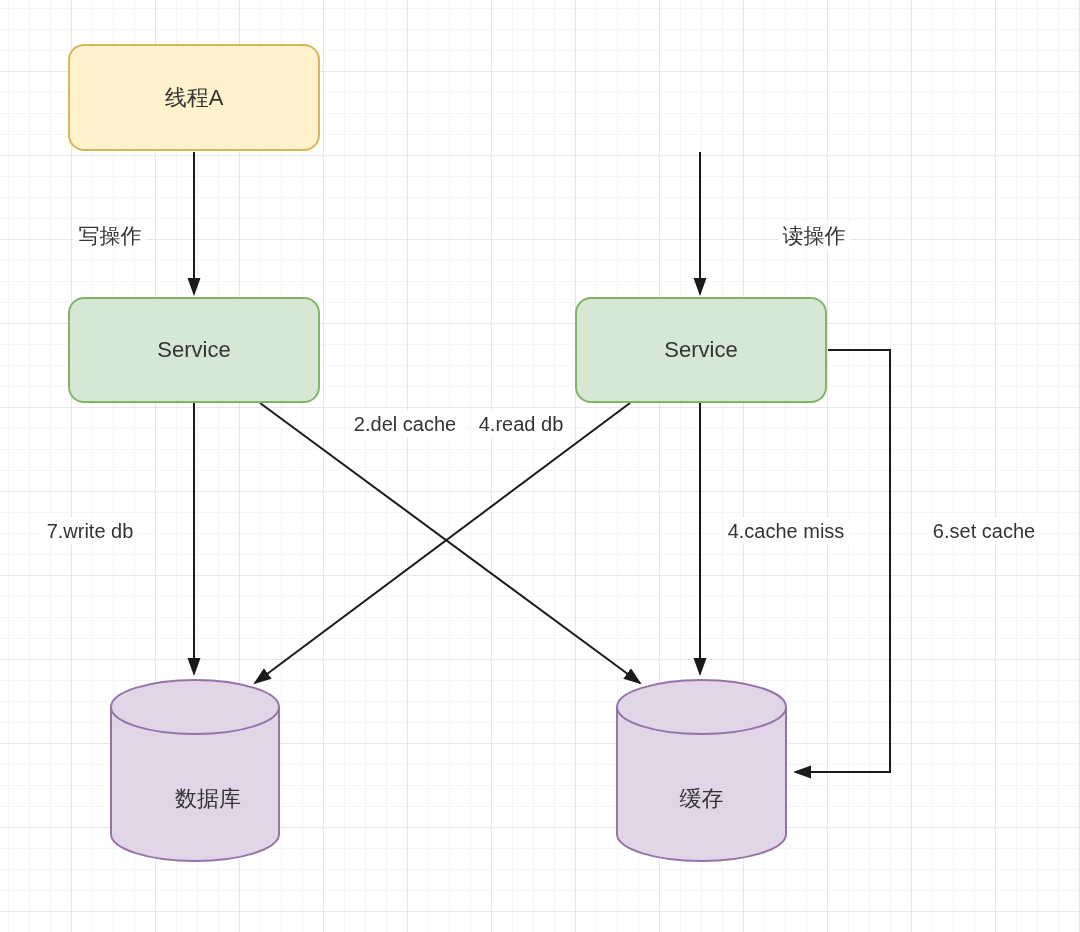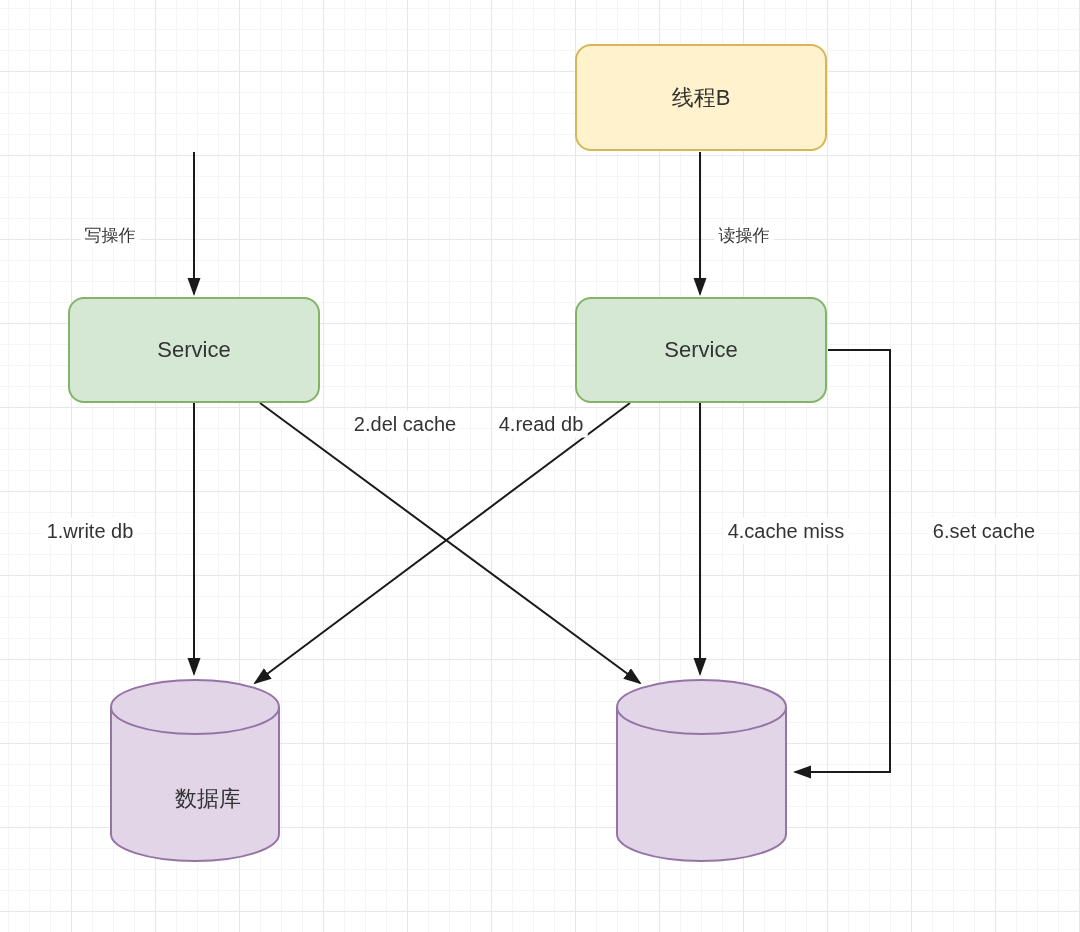--- a/index.html
+++ b/index.html
@@ -63,21 +63,21 @@
   .edge-label {
     position: absolute;
     transform: translate(-50%, -50%);
     font-size: 20px;
     color: #333333;
     background: #ffffff;
     padding: 1px 4px;
     white-space: nowrap;
     line-height: 1.25;
   }
-  .edge-label.cn { font-size: 17px; }
+  .edge-label.cn { font-size: 21px; }
 </style>
 </head>
 <body>
 
 <div class="canvas">
 
   <svg class="edges-svg" viewBox="0 0 1080 932">
     <defs>
       <marker id="arrow" markerUnits="userSpaceOnUse" markerWidth="20" markerHeight="16" refX="16" refY="6.5" orient="auto">
         <path d="M0,0 L18,6.5 L0,13 Z" fill="#1a1a1a"></path>
@@ -85,24 +85,24 @@
     </defs>
     <line class="edge" x1="194" y1="152" x2="194" y2="294" marker-end="url(#arrow)"></line>
     <line class="edge" x1="700" y1="152" x2="700" y2="294" marker-end="url(#arrow)"></line>
     <line class="edge" x1="194" y1="403" x2="194" y2="674" marker-end="url(#arrow)"></line>
     <line class="edge" x1="260" y1="403" x2="640" y2="683" marker-end="url(#arrow)"></line>
     <line class="edge" x1="630" y1="403" x2="255" y2="683" marker-end="url(#arrow)"></line>
     <line class="edge" x1="700" y1="403" x2="700" y2="674" marker-end="url(#arrow)"></line>
     <path class="edge" d="M 828 350 H 890 V 772 H 795" marker-end="url(#arrow)"></path>
   </svg>
 
+  <div class="node yellow" style="left:68px; top:44px; width:252px; height:107px;">
+    <span class="node-label">线程A</span>
+  </div>
 
-  <div class="node yellow" style="left:575px; top:44px; width:252px; height:107px;">
-    <span class="node-label">线程B</span>
-  </div>
 
   <div class="node green" style="left:68px; top:297px; width:252px; height:106px;">
     <span class="node-label">Service</span>
   </div>
 
   <div class="node green" style="left:575px; top:297px; width:252px; height:106px;">
     <span class="node-label">Service</span>
   </div>
 
   <div class="cylinder" style="left:110px; top:678px; width:196px; height:186px;">
@@ -111,23 +111,24 @@
       <path d="M 1 29 A 84 27 0 0 0 169 29" fill="none" stroke="#9673A6" stroke-width="2"></path>
     </svg>
     <span class="node-label">数据库</span>
   </div>
 
   <div class="cylinder" style="left:616px; top:678px; width:171px; height:186px;">
     <svg width="171" height="186" viewBox="0 0 171 186">
       <path d="M 1 29 A 84.5 27 0 0 1 170 29 L 170 156 A 84.5 27 0 0 1 1 156 Z" fill="#E1D5E7" stroke="#9673A6" stroke-width="2"></path>
       <path d="M 1 29 A 84.5 27 0 0 0 170 29" fill="none" stroke="#9673A6" stroke-width="2"></path>
     </svg>
+    <span class="node-label">缓存</span>
   </div>
 
   <div class="edge-label cn" style="left:110px; top:236px;">写操作</div>
-  <div class="edge-label cn" style="left:744px; top:236px;">读操作</div>
-  <div class="edge-label" style="left:90px; top:531px;">1.write db</div>
+  <div class="edge-label cn" style="left:814px; top:236px;">读操作</div>
+  <div class="edge-label" style="left:90px; top:531px;">7.write db</div>
   <div class="edge-label" style="left:373px; top:424px;margin-left:32px;">2.del cache</div>
   <div class="edge-label" style="left:786px; top:531px;">4.cache miss</div>
-  <div class="edge-label" style="left:521px; top:424px;margin-left:20px;">4.read db</div>
+  <div class="edge-label" style="left:521px; top:424px;">4.read db</div>
   <div class="edge-label" style="left:984px; top:531px;">6.set cache</div>
 
 </div>
 
 </body></html>

